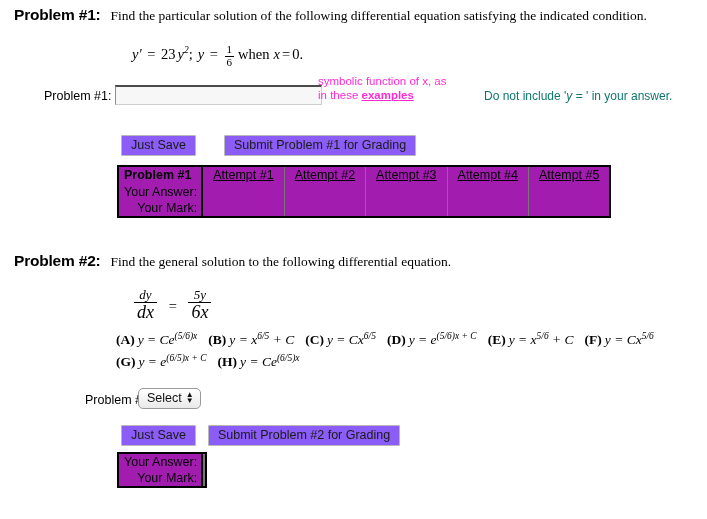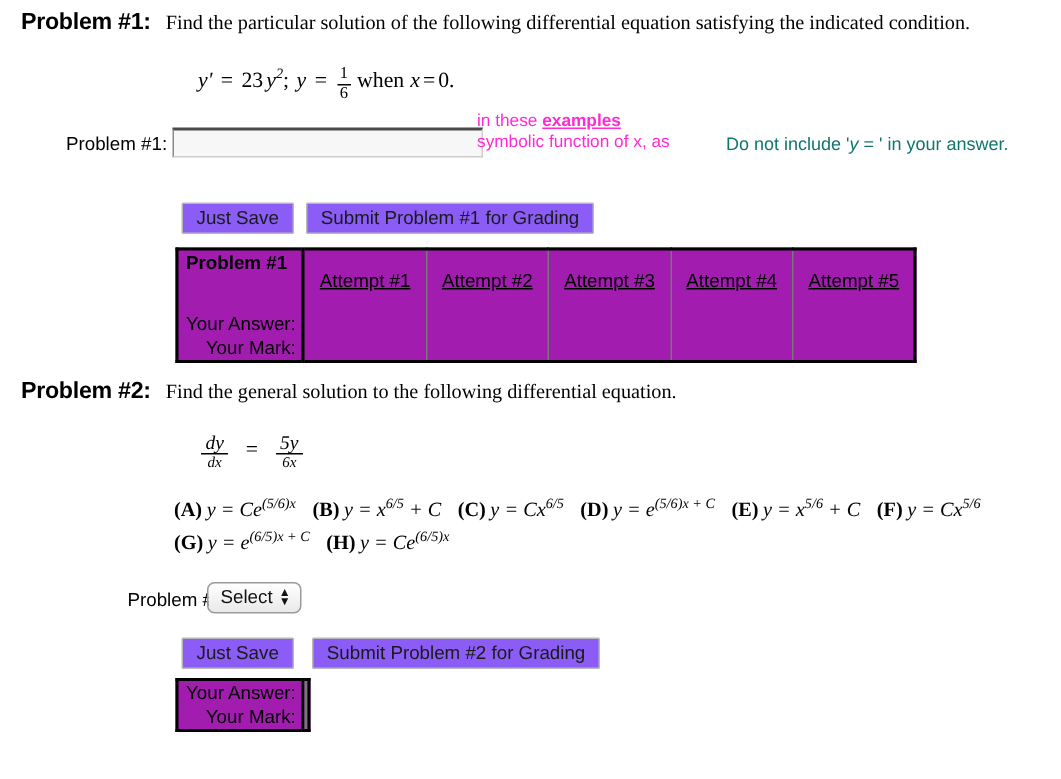--- a/index.html
+++ b/index.html
@@ -53,21 +53,21 @@
     display: inline-block;
     vertical-align: -0.45em;
     text-align: center;
     line-height: 1.05;
     margin: 0 1px;
   }
   .frac .n { display: block; font-size: 11px; padding: 0 2px; }
   .frac .d { display: block; font-size: 11px; border-top: 1px solid #000; padding: 0 2px; }
   .bigfrac { display: inline-block; vertical-align: -0.5em; text-align: center; line-height: 1.1; }
   .bigfrac .n { display: block; font-size: 13px; padding: 0 3px; }
-  .bigfrac .d { display: block; font-size: 10px; border-top: 1.2px solid #000; padding: 0 3px; text-align: center; }
+  .bigfrac .d { display: block; font-size: 18px; border-top: 1.2px solid #000; padding: 0 3px; text-align: center; }
 
   
   .choice-row {
     font-family: "Liberation Serif", serif;
     font-size: 13.5px;
     white-space: nowrap;
   }
   .choice { display: inline-block; margin-right: 11px; }
   .choice .lbl { font-weight: bold; font-style: normal; }
   .choice .expr { font-style: italic; margin-left: 3px; }
@@ -176,21 +176,21 @@
     font-weight: bold;
     text-align: left;
   }
   table.attempts td.colhdr {
     text-align: center;
     border: none;
     border-right: 1px solid #777;
     white-space: nowrap;
     height: 17px;
     line-height: 17px;
-    padding: 12px 10px;
+    padding: 0 10px;
   }
   table.attempts td.colhdr span {
     text-decoration: underline;
   }
   table.attempts td.cell {
     border: none;
     border-right: 1px solid #777;
     height: 16px;
   }
   table.attempts tr.last td.cell,
@@ -211,31 +211,31 @@
     <span class="op">=</span>
     <span class="num">23</span><span style="display:inline-block;width:2px;"></span><span>y</span><sup class="ex">2</sup><span class="rm">;</span><span style="display:inline-block;width:5px;"></span><span>y</span>
     <span class="op">=</span>
     <span class="frac"><span class="n rm">1</span><span class="d rm">6</span></span><span style="display:inline-block;width:3px;"></span><span class="rm">when</span><span style="display:inline-block;width:4px;"></span><span>x</span><span class="op">=</span><span class="num">0</span><span class="rm">.</span>
   </div>
 
   <div class="abs field-label" style="left:44px;top:89px;">Problem #1:</div>
   <input class="abs answer-box" type="text" style="left: 115px; top: 85px;" placeholder="">
 
   <div class="abs hint-pink" style="left:318px;top:74px;width:160px;">
+    <div>symbolic function of x, as</div>
     <div><span>in these </span><a href="#">examples</a></div>
-    <div>symbolic function of x, as</div>
   </div>
 
   <div class="abs hint-blue" style="left:484px;top:89px;">
     <span>Do not include '</span><span class="it">y</span><span> = </span><span>' in your answer.</span>
   </div>
 
   <div class="abs" style="left:121px;top:135px;">
     <span class="btn">Just Save</span>
-    <span class="btn" style="margin-left:4px;">Submit Problem #1 for Grading</span>
+    <span class="btn" style="margin-left:24px;">Submit Problem #1 for Grading</span>
   </div>
 
   <table class="attempts abs" style="left:117px;top:165px;">
     <tbody>
         <tr>
       <td class="rowhdr first">Problem #1</td>
       <td class="colhdr"><span>Attempt #1</span></td>
       <td class="colhdr"><span>Attempt #2</span></td>
       <td class="colhdr"><span>Attempt #3</span></td>
       <td class="colhdr"><span>Attempt #4</span></td>

